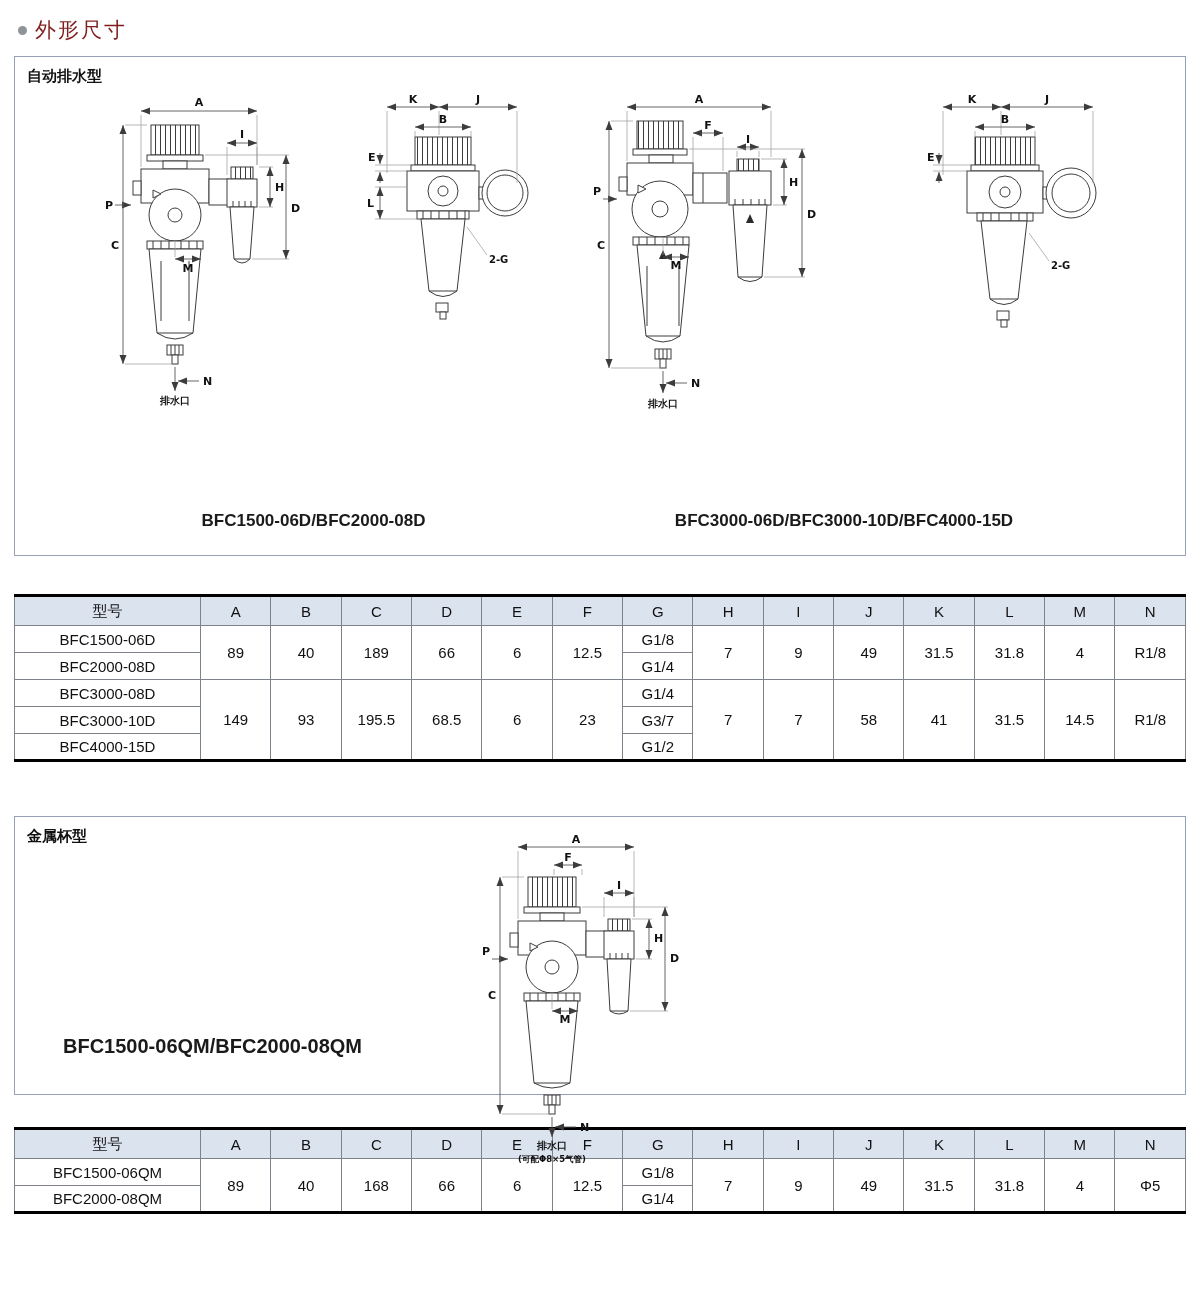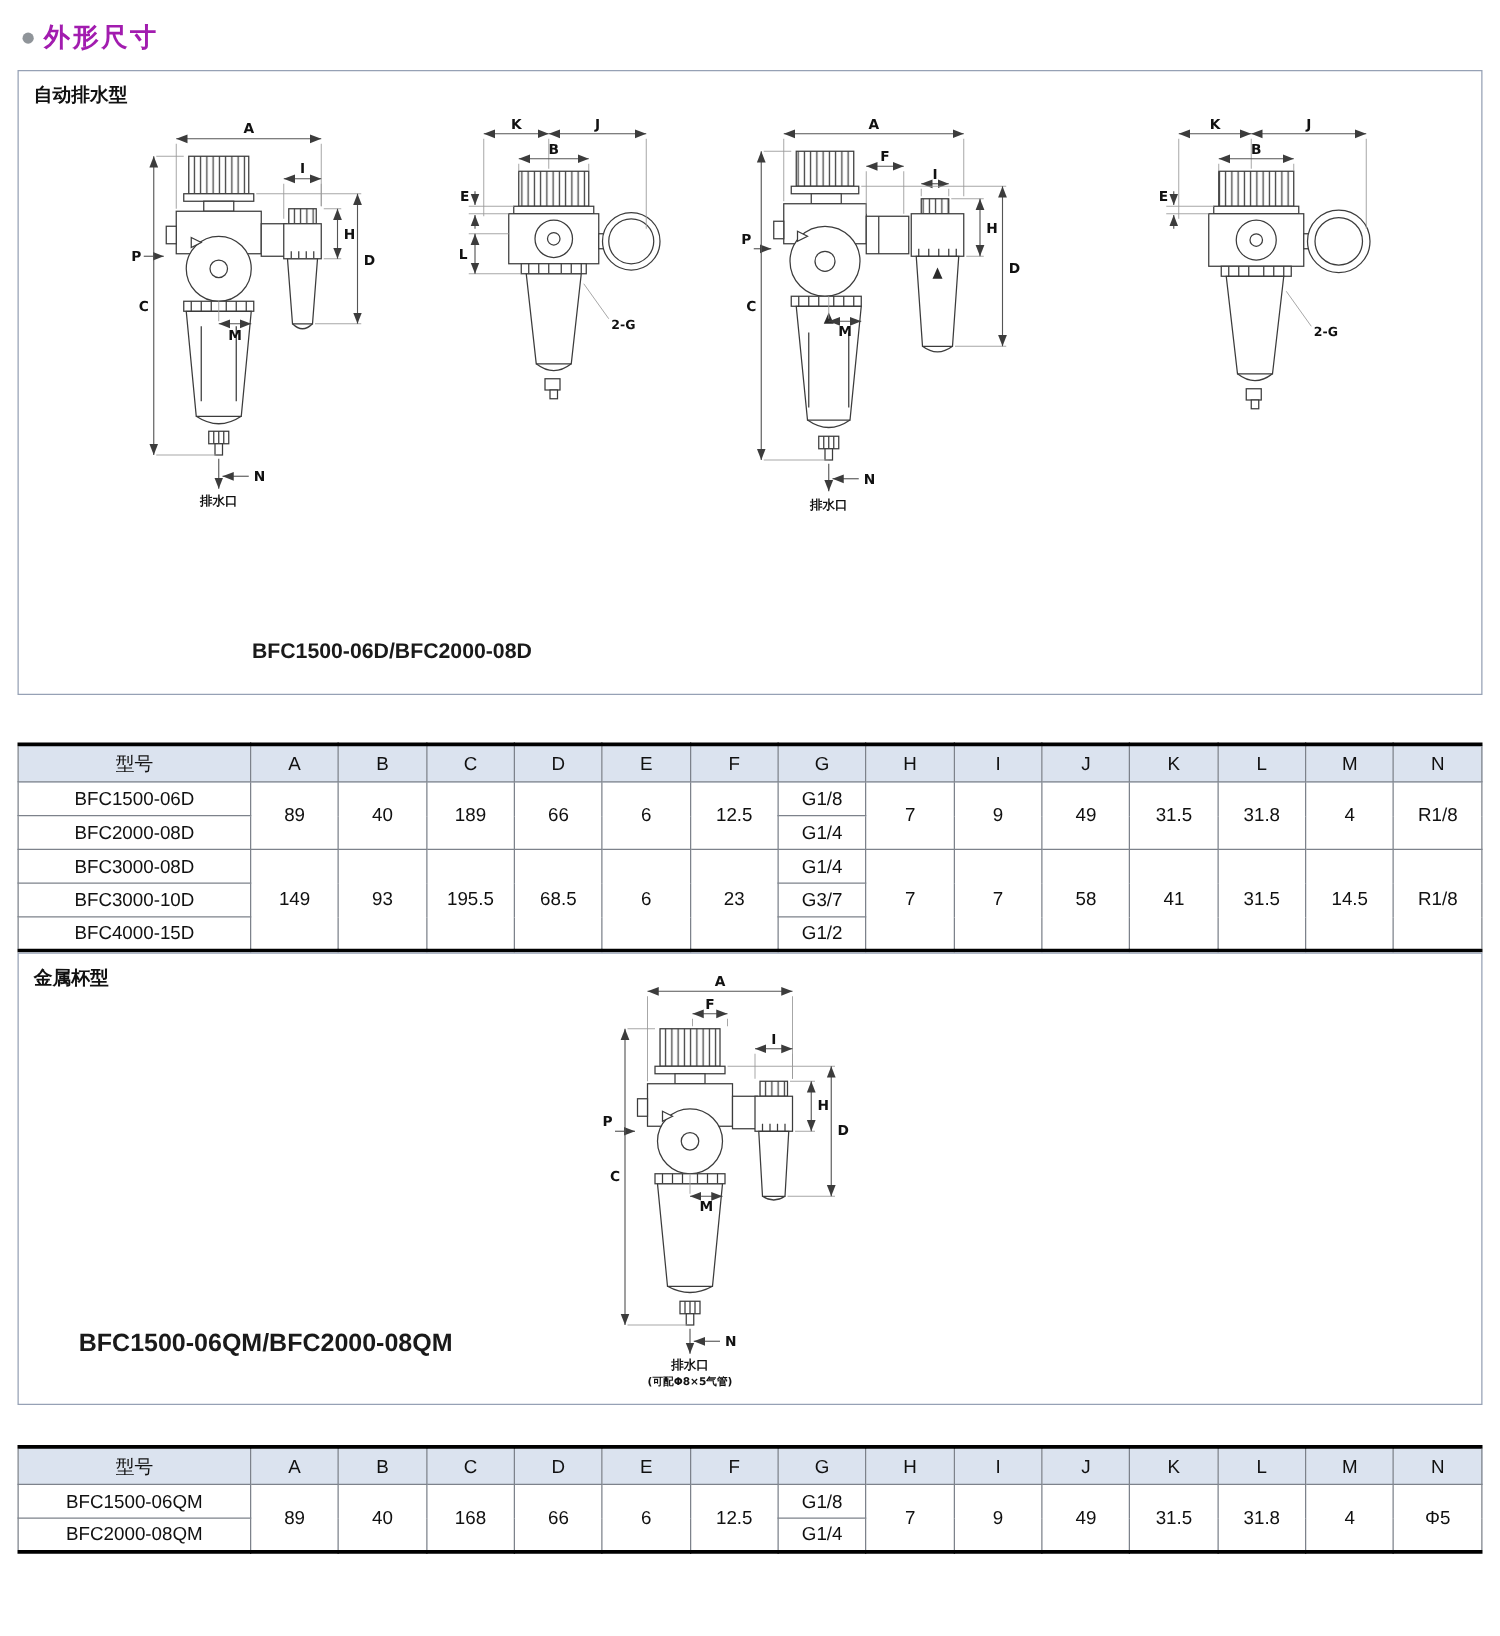--- a/index.html
+++ b/index.html
@@ -6,26 +6,26 @@
   html,body { background:#fff; }
   body {
     width:1200px; height:1309px;
     font-family:"Liberation Sans","DejaVu Sans",sans-serif;
     color:#111;
   }
   .page { padding:10px 14px 0 14px; }
 
   .title-row { display:flex; align-items:center; gap:8px; margin:6px 0 12px 4px; }
   .bullet { width:9px; height:9px; border-radius:50%; background:#8f9499; flex:0 0 auto; }
-  .page-title { font-size:21px; font-weight:bold; letter-spacing:2px; color:#a21caf; }
+  .page-title { font-size:21px; font-weight:normal; letter-spacing:2px; color:#7f1d1d; }
 
   .panel { position:relative; border:1px solid #96a1b5; background:#fff;font-weight:bold; }
   .panel-label { position:absolute; top:10px; left:12px; font-size:15px; color:#111; }
   .panel1 { height:500px; }
-  .panel2 { height:362px; }
+  .panel2 { height:279px; margin-top:54px; }
 
   .drawings-row { display:flex; justify-content:center; gap:46px; padding-top:34px; }
   .drawing-group { display:flex; flex-direction:column; align-items:center; justify-content:space-between; height:440px; }
   .pair { display:flex; align-items:flex-start; gap:22px; }
   .caption { font-size:17px; color:#1a1a1a;margin-top:28px; }
 
   .metal-center { display:flex; justify-content:center; padding-top:14px; }
   .metal-caption { position:absolute; left:48px; bottom:36px; font-size:20px; color:#1a1a1a; }
 
   table.dims {
@@ -389,20 +389,21 @@
               <line class="ext" x1="44" y1="80" x2="10" y2="80"></line>
               <line class="dim" x1="16" y1="62" x2="16" y2="73" marker-end="url(#arD)"></line>
               <line class="dim" x1="16" y1="92" x2="16" y2="81" marker-end="url(#arD)"></line>
               <text class="dimtext ts" x="4" y="70">E</text>
 
               <line class="ext" x1="106" y1="142" x2="126" y2="170"></line>
               <text class="smalltext ts" x="128" y="178">2-G</text>
             </g>
           </svg>
         </div>
+        <figcaption class="caption">BFC3000-06D/BFC3000-10D/BFC4000-15D</figcaption>
       </figure>
     </div>
   </div>
 
   <table class="dims">
     <colgroup>
       <col class="col-model">
         <col>
         <col>
         <col>

